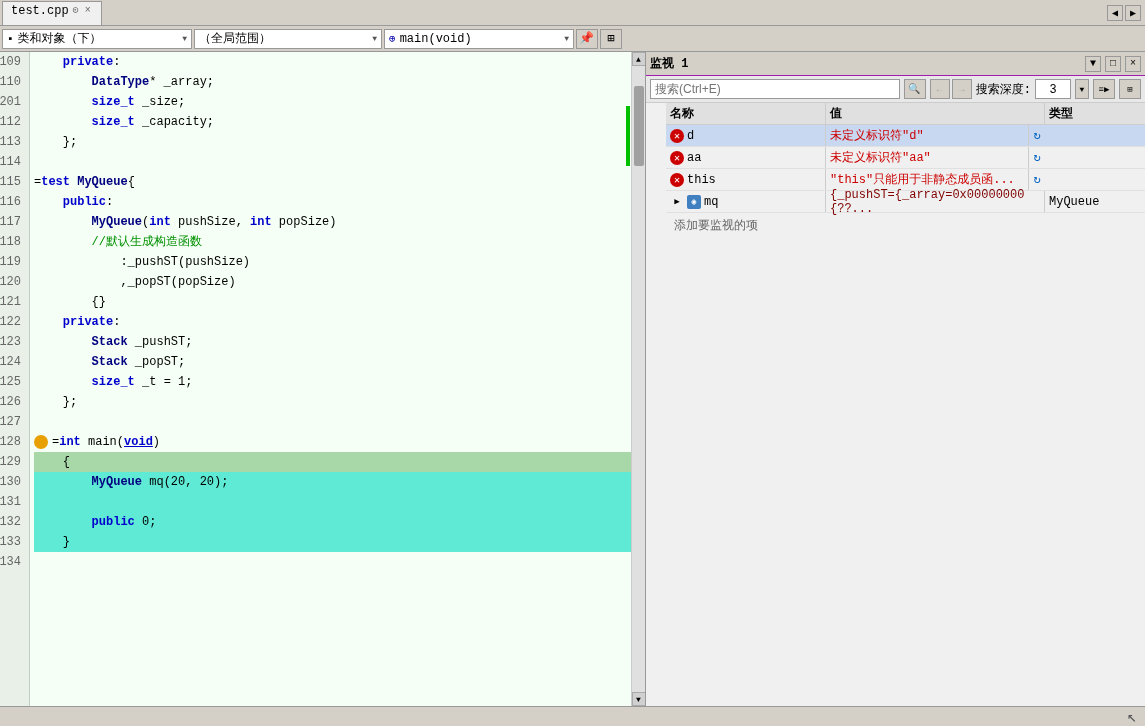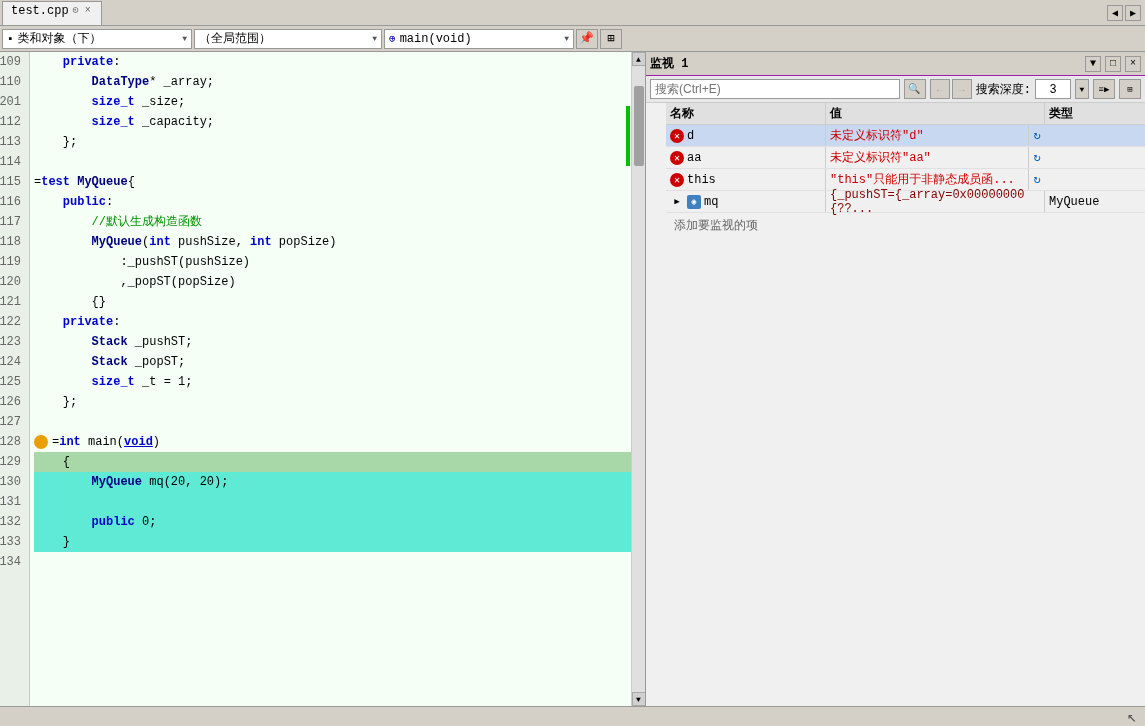--- a/index.html
+++ b/index.html
@@ -495,22 +495,22 @@
       </div>
     <div class="code-lines" id="code-lines">
         <div class="code-line"><span>    <span style="color:#0000cc;font-weight:bold;">private</span>:</span></div>
         <div class="code-line"><span>        <span style="color:#000080;font-weight:bold;">DataType</span>* _array;</span></div>
         <div class="code-line"><span>        <span style="color:#0000cc;font-weight:bold;">size_t</span> _size;</span></div>
         <div class="code-line"><span>        <span style="color:#0000cc;font-weight:bold;">size_t</span> _capacity;</span></div>
         <div class="code-line"><span>    };</span></div>
         <div class="code-line"><span></span></div>
         <div class="code-line"><span>=<span style="color:#0000cc;font-weight:bold;">test</span> <span style="color:#000080;font-weight:bold;">MyQueue</span>{</span></div>
         <div class="code-line"><span>    <span style="color:#0000cc;font-weight:bold;">public</span>:</span></div>
+        <div class="code-line"><span>        <span style="color:#000080;font-weight:bold;">MyQueue</span>(<span style="color:#0000cc;font-weight:bold;">int</span> pushSize, <span style="color:#0000cc;font-weight:bold;">int</span> popSize)</span></div>
         <div class="code-line"><span>        <span style="color:#009000;">//默认生成构造函数</span></span></div>
-        <div class="code-line"><span>        <span style="color:#000080;font-weight:bold;">MyQueue</span>(<span style="color:#0000cc;font-weight:bold;">int</span> pushSize, <span style="color:#0000cc;font-weight:bold;">int</span> popSize)</span></div>
         <div class="code-line"><span>            :_pushST(pushSize)</span></div>
         <div class="code-line"><span>            ,_popST(popSize)</span></div>
         <div class="code-line"><span>        {}</span></div>
         <div class="code-line"><span>    <span style="color:#0000cc;font-weight:bold;">private</span>:</span></div>
         <div class="code-line"><span>        <span style="color:#000080;font-weight:bold;">Stack</span> _pushST;</span></div>
         <div class="code-line"><span>        <span style="color:#000080;font-weight:bold;">Stack</span> _popST;</span></div>
         <div class="code-line"><span>        <span style="color:#0000cc;font-weight:bold;">size_t</span> _t = 1;</span></div>
         <div class="code-line"><span>    };</span></div>
         <div class="code-line"><span></span></div>
         <div class="code-line"><span class="breakpoint-marker" style="position: relative; left: 0px; margin-right: 4px; display: inline-block; width: 14px; height: 14px; background: rgb(232, 160, 0); border-radius: 50%; flex-shrink: 0;"></span><span>=<span style="color:#0000cc;font-weight:bold;">int</span> main(<span style="color:#0000cc;font-weight:bold;text-decoration:underline;">void</span>)</span></div>

